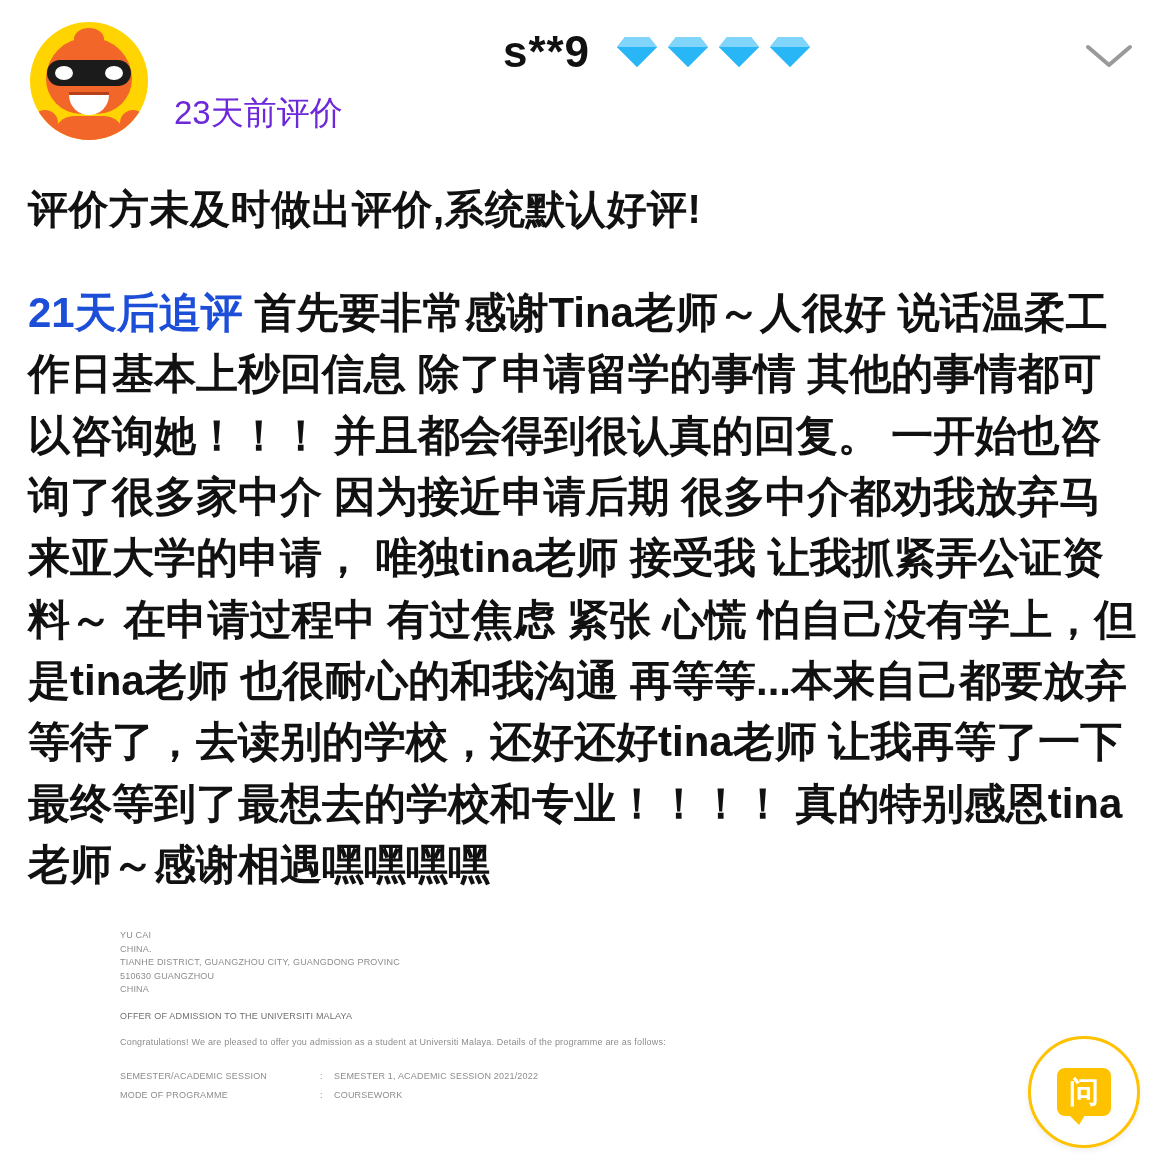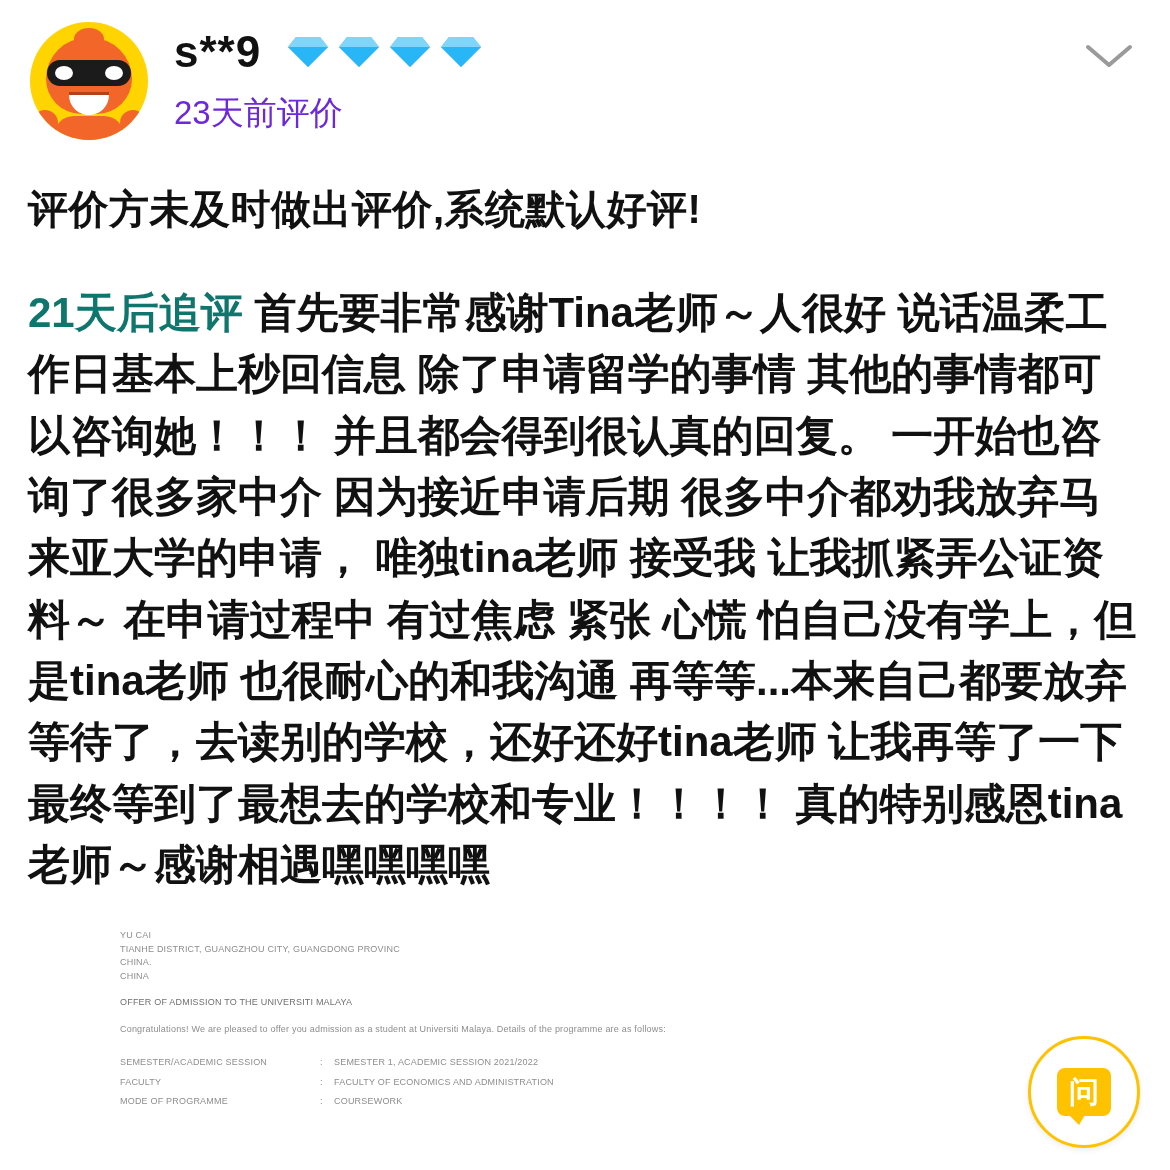--- a/index.html
+++ b/index.html
@@ -108,20 +108,21 @@
   .header-text {
     margin-left: 26px;
     padding-top: 8px;
     flex: 1 1 auto;
     min-width: 0;
   }
   .name-row {
     display: flex;
     align-items: center;
     gap: 26px;
+    justify-content: center;
   }
   .user-name {
     font-size: 44px;
     font-weight: bold;
     color: #111111;
     letter-spacing: 1px;
     line-height: 1;
   }
   .diamonds {
     display: flex;
@@ -166,21 +167,21 @@
   }
   .append-block {
     margin-top: 46px;
     font-size: 42px;
     font-weight: bold;
     color: #111111;
     line-height: 1.46;
     letter-spacing: 0px;
   }
   .append-label {
-    color: #0f766e;
+    color: #1d4ed8;
     font-weight: bold;
   }
 
   
   .doc-wrap {
     margin-top: 34px;
     padding-left: 92px;
   }
   .doc {
     width: 700px;
@@ -315,39 +316,35 @@
   <div class="first-comment">评价方未及时做出评价,系统默认好评!</div>
 
   <div class="append-block">
     <span class="append-label">21天后追评</span><span> 首先要非常感谢Tina老师～人很好 说话温柔工作日基本上秒回信息 除了申请留学的事情 其他的事情都可以咨询她！！！ 并且都会得到很认真的回复。 一开始也咨询了很多家中介 因为接近申请后期 很多中介都劝我放弃马来亚大学的申请， 唯独tina老师 接受我 让我抓紧弄公证资料～ 在申请过程中 有过焦虑 紧张 心慌 怕自己没有学上，但是tina老师 也很耐心的和我沟通 再等等...本来自己都要放弃等待了，去读别的学校，还好还好tina老师 让我再等了一下 最终等到了最想去的学校和专业！！！！ 真的特别感恩tina老师～感谢相遇嘿嘿嘿嘿</span>
   </div>
 
   <div class="doc-wrap">
     <div class="doc">
       <div class="addr">
         <div>YU CAI</div>
+        <div>CHINA.</div>
         <div>TIANHE DISTRICT, GUANGZHOU CITY, GUANGDONG PROVINC</div>
-        <div>CHINA.</div>
+        <div>510630 GUANGZHOU</div>
         <div>CHINA</div>
       </div>
       <div class="subject">OFFER OF ADMISSION TO THE UNIVERSITI MALAYA</div>
       <div class="intro">Congratulations! We are pleased to offer you admission as a student at Universiti Malaya. Details of the programme are as follows:</div>
       <table>
         <tbody>
             <tr>
           <td class="key">SEMESTER/ACADEMIC SESSION</td>
           <td class="colon">:</td>
           <td class="val">SEMESTER 1, ACADEMIC SESSION 2021/2022</td>
         </tr>
         <tr>
-          <td class="key">FACULTY</td>
-          <td class="colon">:</td>
-          <td class="val">FACULTY OF ECONOMICS AND ADMINISTRATION</td>
-        </tr>
-        <tr>
           <td class="key">MODE OF PROGRAMME</td>
           <td class="colon">:</td>
           <td class="val">COURSEWORK</td>
         </tr>
 
       </tbody>
         </table>
     </div>
   </div>
 </div>

